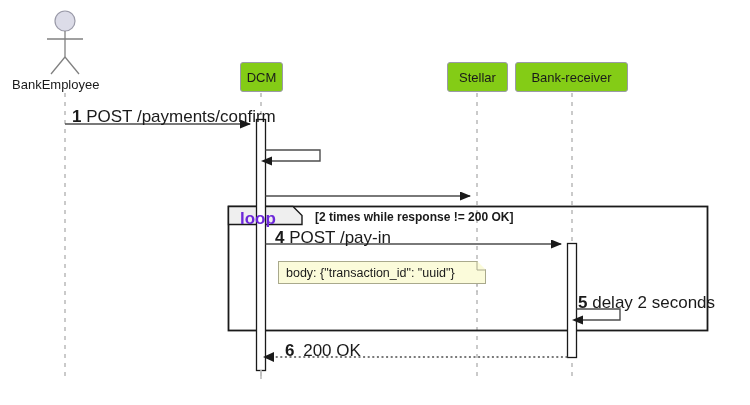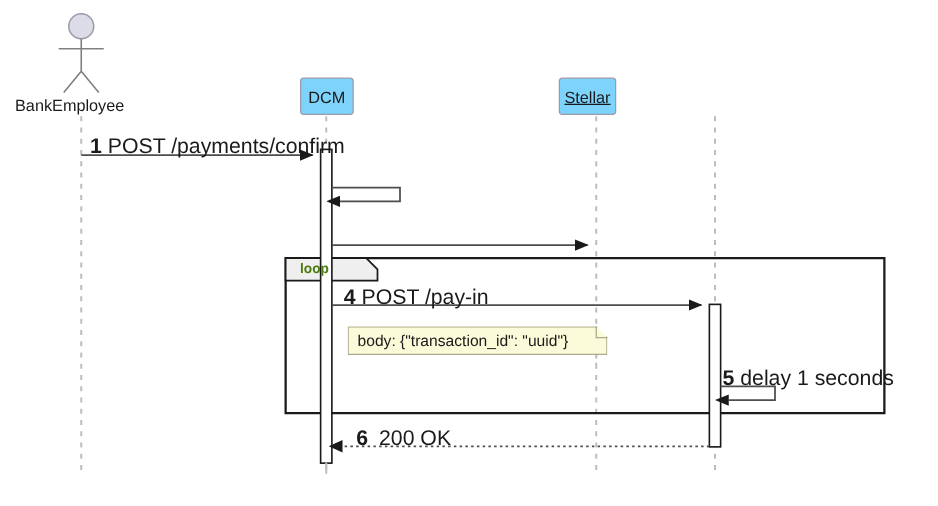--- a/index.html
+++ b/index.html
@@ -26,21 +26,21 @@
     position: absolute;
     font-family: "Liberation Sans", sans-serif;
     font-size: 17px;
     color: #1a1a1a;
     white-space: nowrap;
     line-height: 1;
   }
   .participant-box {
     position: absolute;
     box-sizing: border-box;
-    background: #7dd3fc;
+    background: #84cc16;
     border: 1px solid #9A9AA8;
     border-radius: 3px;
     display: flex;
     align-items: center;
     justify-content: center;
     font-size: 13px;
     color: #1a1a1a;
     font-family: "Liberation Sans", sans-serif;
   }
   .msg-num { font-weight: bold; }
@@ -52,22 +52,22 @@
     font-size: 12.5px;
     color: #1a1a1a;
     display: flex;
     align-items: center;
     padding-left: 7px;
     font-family: "Liberation Sans", sans-serif;
   }
   .loop-tab-label {
     position: absolute;
     font-weight: bold;
-    font-size: 11px;
-    color: #4d7c0f;
+    font-size: 17px;
+    color: #6d28d9;
   }
   .loop-cond {
     position: absolute;
     font-weight: bold;
     font-size: 12px;
     color: #1a1a1a;
   }
 </style>
 </head>
 <body>
@@ -131,55 +131,61 @@
       <path d="M274,352 L263,357 L274,362 Z" fill="#1a1a1a"></path>
     </g>
 
     <line x1="261" y1="370" x2="261" y2="379" stroke="#BDBDBD" stroke-width="1.6"></line>
   </svg>
 
   <div class="participant-box" style="left:240px; top:62px; width:43px; height:30px;">
     <span>DCM</span>
   </div>
 
-  <div class="participant-box" style="left:447px; top:62px; width:46px; height:30px;text-decoration:underline;">
+  <div class="participant-box" style="left:447px; top:62px; width:61px; height:30px;">
     <span>Stellar</span>
   </div>
 
+  <div class="participant-box" style="left:515px; top:62px; width:113px; height:30px;">
+    <span>Bank-receiver</span>
+  </div>
 
   <div class="lbl" style="left:12px; top:78px; font-size:13px;">
     <span>BankEmployee</span>
   </div>
 
   <div class="lbl" style="left:72px; top:108px;">
     <span class="msg-num">1</span>
     <span>POST /payments/confirm</span>
   </div>
 
 
 
   <div class="lbl" style="left:275px; top:229px;">
     <span class="msg-num">4</span>
     <span>POST /pay-in</span>
   </div>
 
   <div class="lbl" style="left:578px; top:294px;">
     <span class="msg-num">5</span>
-    <span>delay 1 seconds</span>
+    <span>delay 2 seconds</span>
   </div>
 
   <div class="lbl" style="left:285px; top:342px;">
     <span class="msg-num">6</span>
     <span class="italic" style="margin-left:4px;margin-top:42px;">200 OK</span>
   </div>
 
   <div class="loop-tab-label" style="left:240px; top:209px;">
     <span>loop</span>
   </div>
 
+  <div class="loop-cond" style="left:315px; top:210px;">
+    <span>[2 times while response != 200 OK]</span>
+  </div>
 
   <div class="note-box" style="left:278px; top:261px; width:208px; height:23px;
               clip-path: polygon(0 0, calc(100% - 9px) 0, 100% 9px, 100% 100%, 0 100%);">
     <span>body: {"transaction_id": "uuid"}</span>
   </div>
   <svg class="layer" viewBox="0 0 750 405" style="pointer-events:none;">
     <path d="M477,261 L477,270 L486,270" fill="none" stroke="#A9A98C" stroke-width="1"></path>
   </svg>
 
 </div>

